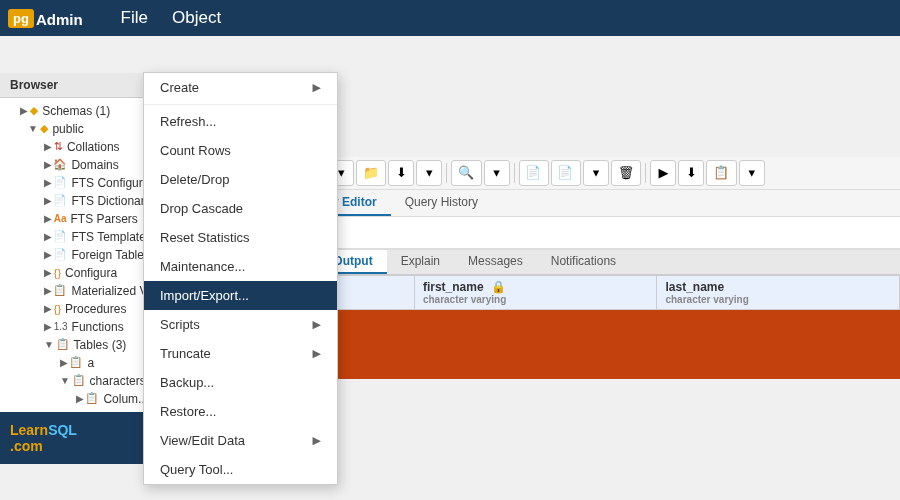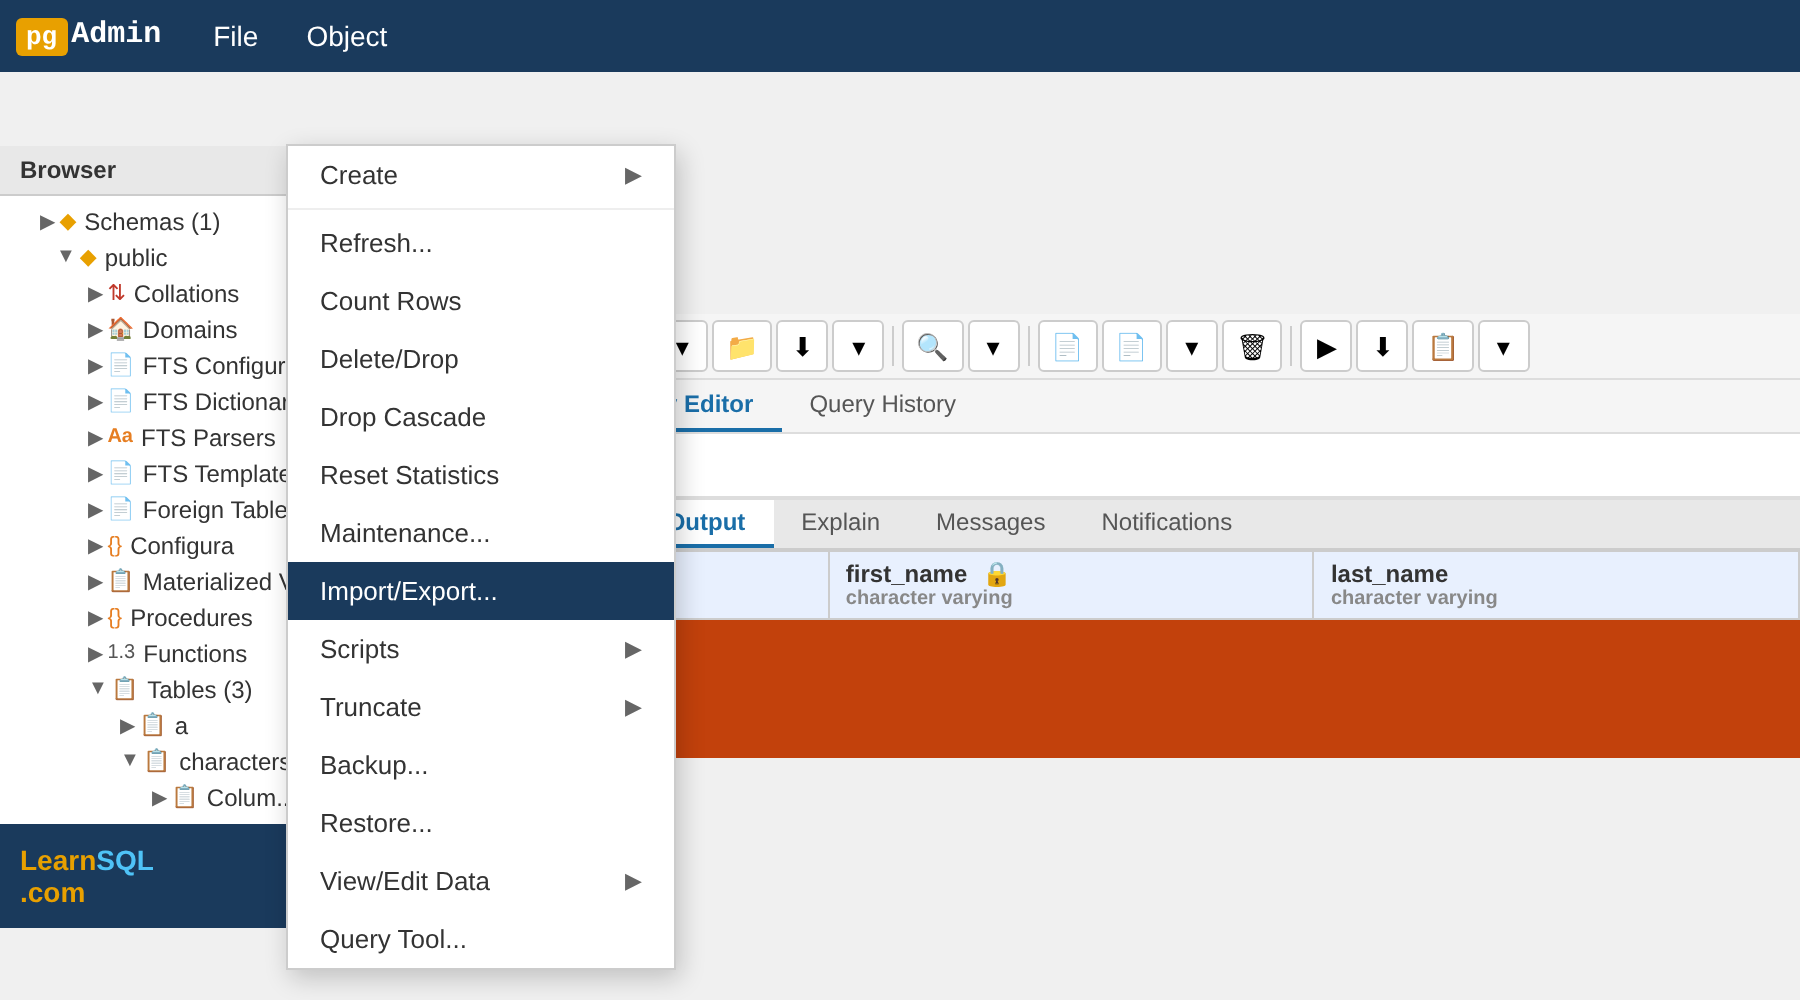--- a/index.html
+++ b/index.html
@@ -9,44 +9,43 @@
     .top-nav {
       background: #1a3a5c;
       height: 36px;
       display: flex;
       align-items: center;
       padding: 0 8px;
       gap: 4px;
     }
     .pg-logo {
       display: flex;
-      align-items: flex-start;
-      margin-right: 12px;
-      font-family: Liberation Mono, monospace;
+      align-items: flex-end;
+      margin-right: 24px;
     }
     .pg-logo-box {
       background: #e8a000;
       color: white;
       font-weight: bold;
       font-size: 13px;
       padding: 2px 5px;
       border-radius: 3px;
       margin-right: 2px;
     }
     .pg-logo-text {
       color: white;
       font-size: 15px;
       font-weight: bold;
     }
     .nav-item {
       color: white;
       padding: 4px 10px;
       cursor: pointer;
       border-radius: 3px;
-      font-size: 14px;
+      font-size: 17px;
     }
 
     
     .main-layout {
       display: flex;
       height: 464px;
     }
 
     
     .left-panel {

